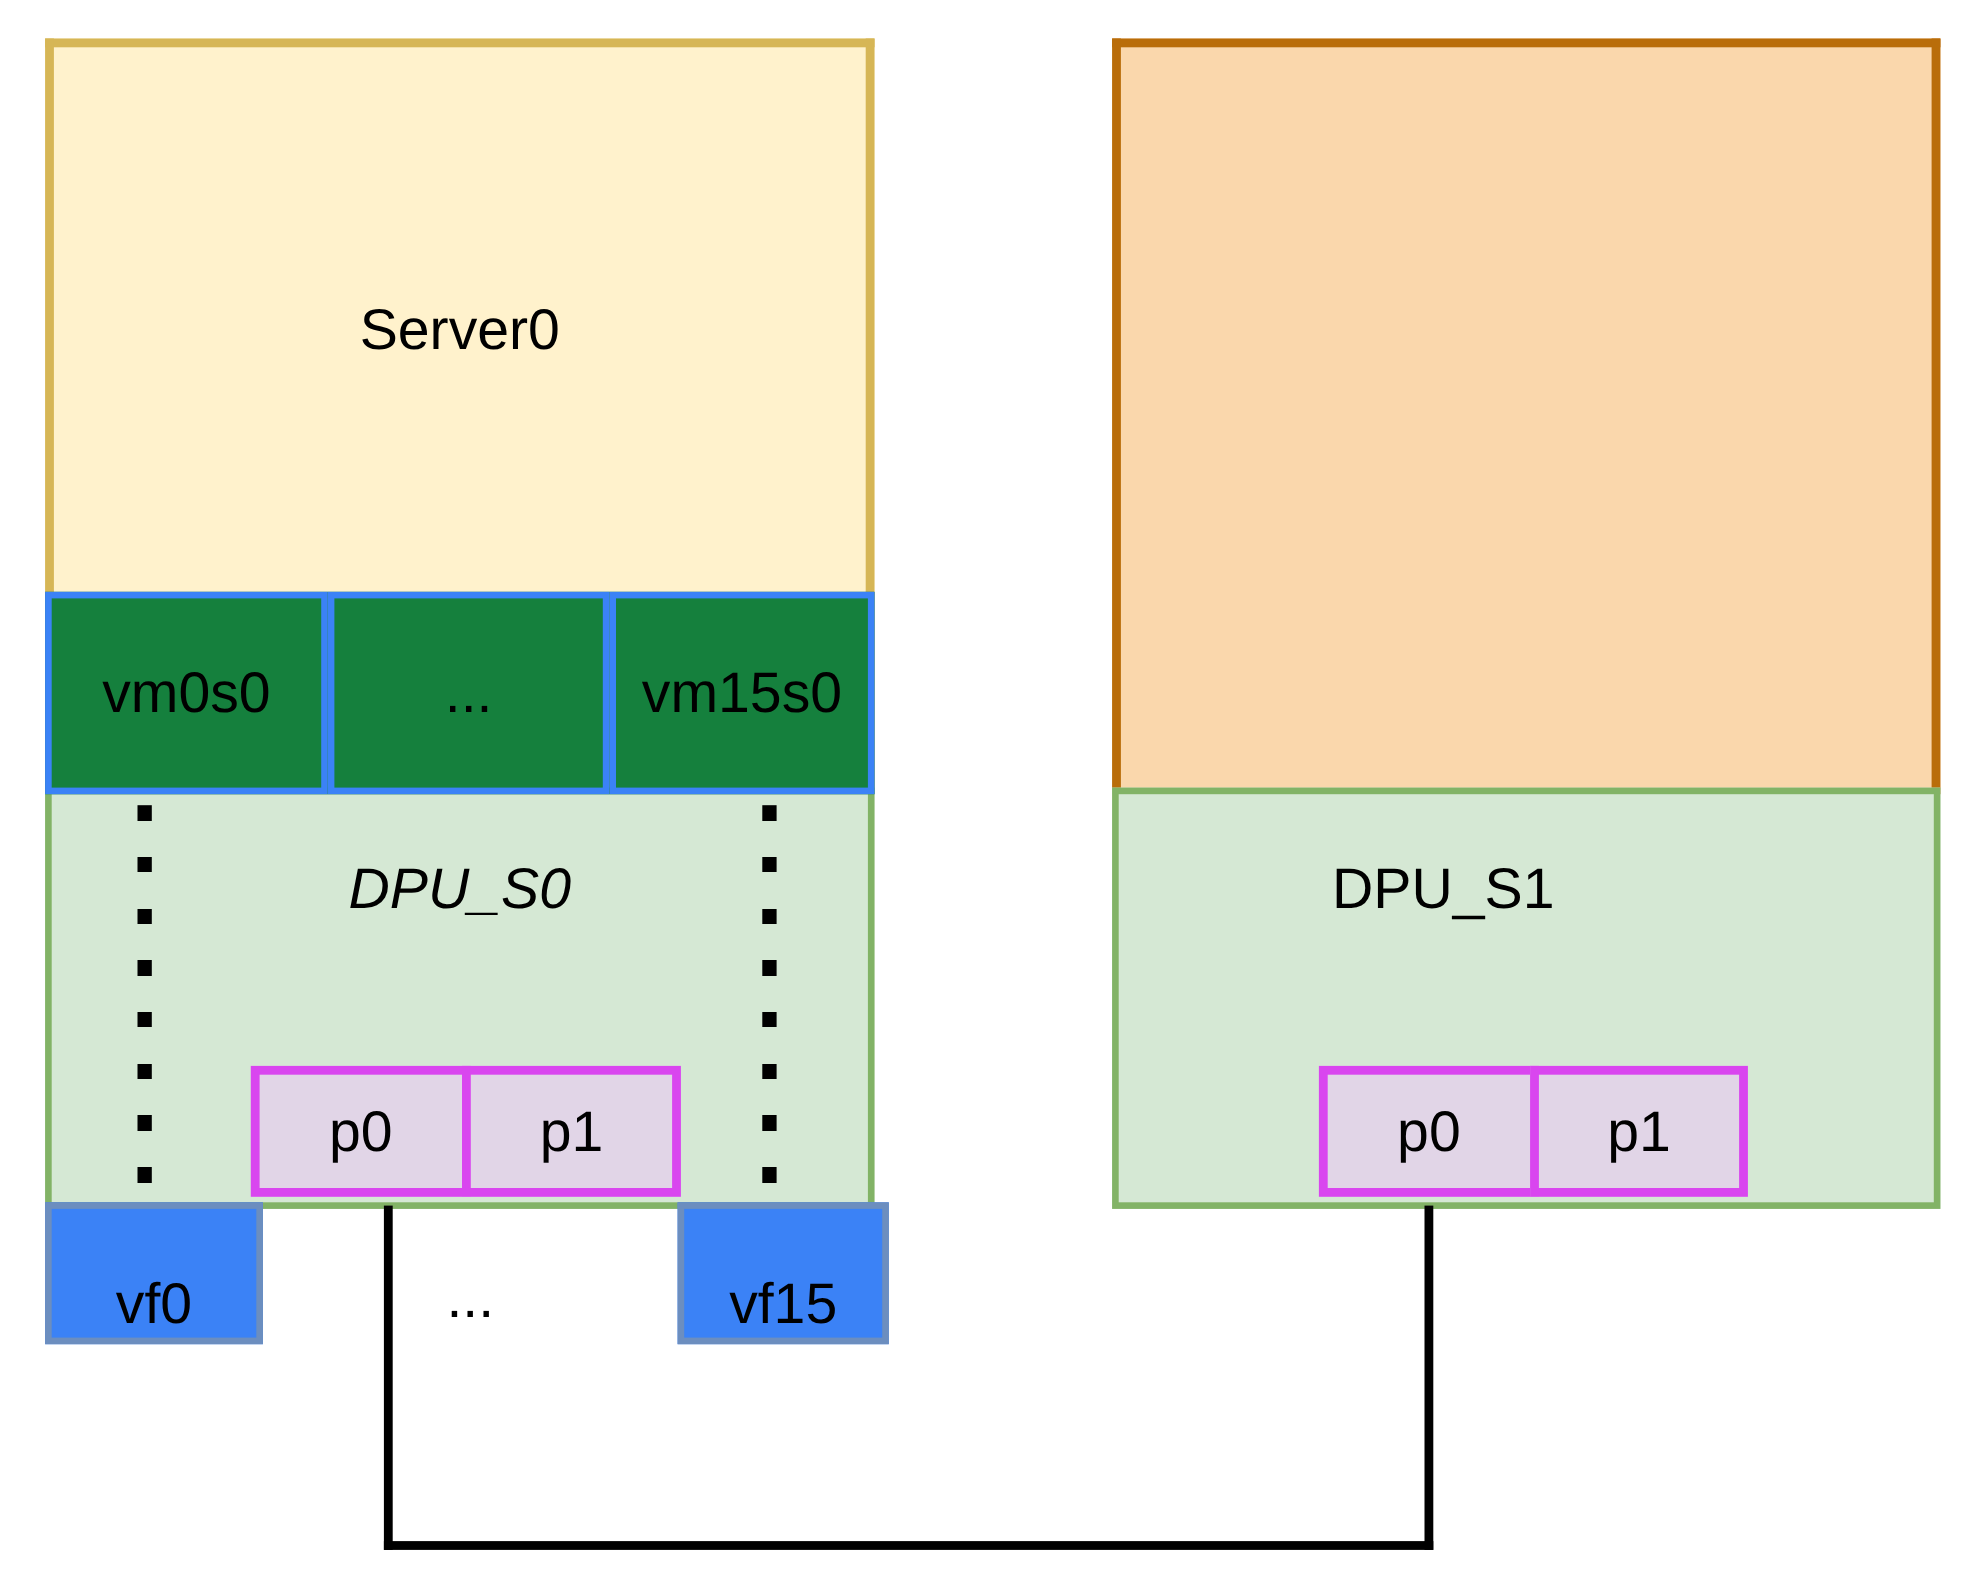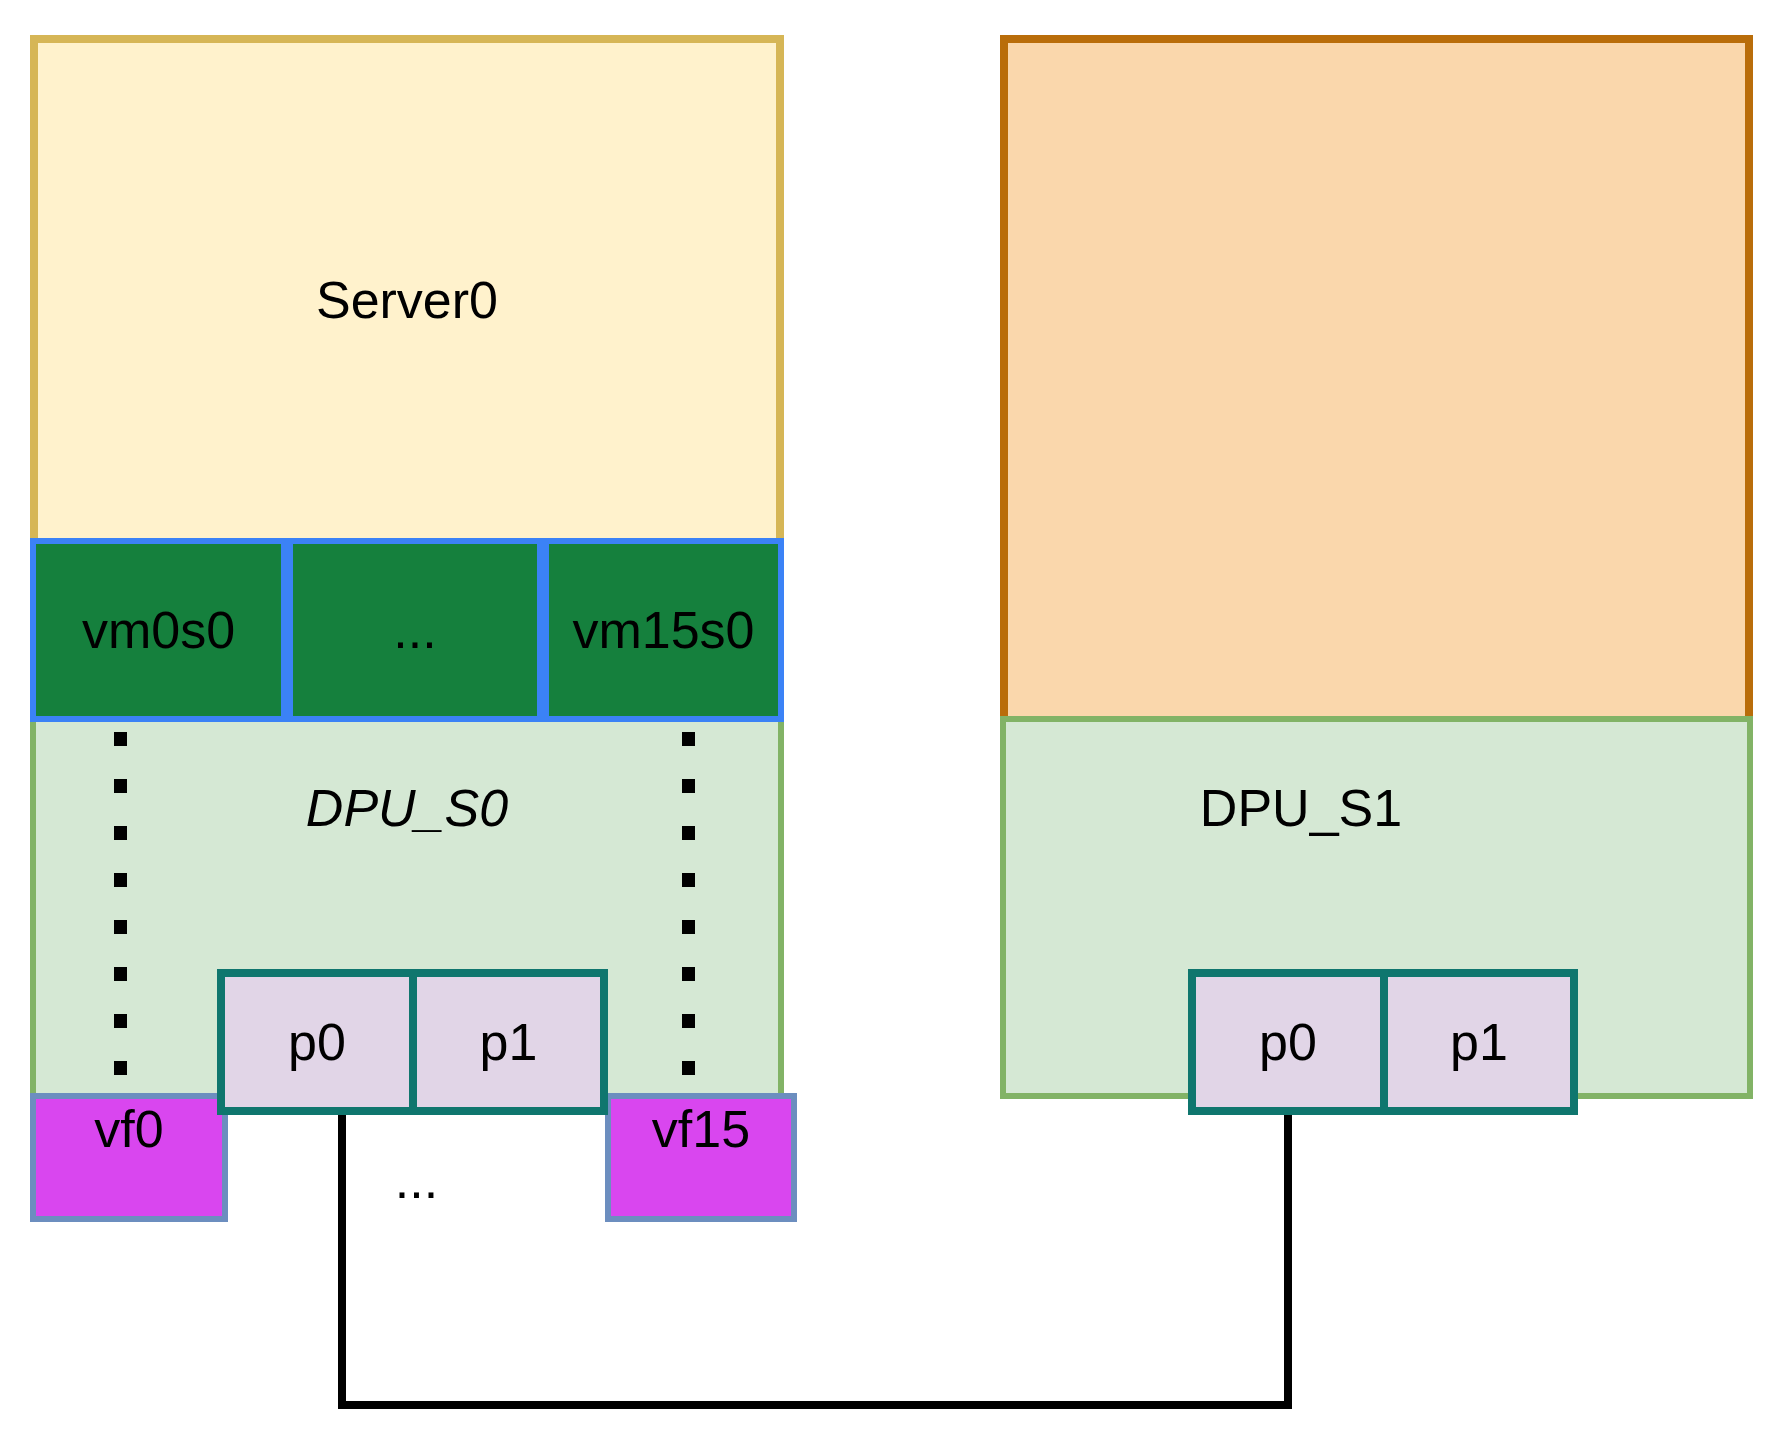--- a/index.html
+++ b/index.html
@@ -4,21 +4,21 @@
 <style>
   html,body{margin:0;padding:0;background:#ffffff;}
   #canvas{
     position:relative;
     width:1783px;height:1442px;
     background:#ffffff;
     font-family:"Liberation Sans", sans-serif;
     color:#000000;
     overflow:hidden;
   }
-  .abs{position:absolute;box-sizing:border-box;}
+  .abs{position:absolute;box-sizing:border-box;margin-left:11px;}
   .lbl{
     font-size:52px;line-height:60px;text-align:center;
     white-space:nowrap;
   }
   
   .server0-box{
     left:30px;top:35px;width:754px;height:687px;
     background:#FFF2CC;
     border:8px solid #D6B656;border-bottom:none;
   }
@@ -51,32 +51,32 @@
   .vmbox{
     background:#15803d;border:6px solid #3b82f6;
     display:flex;align-items:center;justify-content:center;
     top:538px;height:184px;
   }
   .vm0{left:30px;width:257px;}
   .vmdots{left:287px;width:256px;}
   .vm15{left:543px;width:241px;}
   
   .vfbox{
-    background:#d946ef;border:6px solid #6C8EBF;
-    display:flex;align-items:flex-start;justify-content:center;
+    background:#3b82f6;border:6px solid #6C8EBF;
+    display:flex;align-items:flex-end;justify-content:center;
     top:1093px;height:129px;
   }
   .vf0{left:30px;width:198px;}
   .vf15{left:605px;width:192px;}
   .vf-dots{left:228px;top:1150px;width:377px;}
   
   .portbox{
-    background:#E1D5E7;border:8px solid #0f766e;
+    background:#E1D5E7;border:8px solid #d946ef;
     display:flex;align-items:center;justify-content:center;
-    top:969px;height:146px;
+    top:969px;height:119px;
   }
   .p0-s0{left:217px;width:200px;}
   .p1-s0{left:409px;width:199px;}
   .p0-s1{left:1188px;width:200px;}
   .p1-s1{left:1380px;width:198px;}
 </style>
 </head>
 <body>
 
 <div id="canvas">

